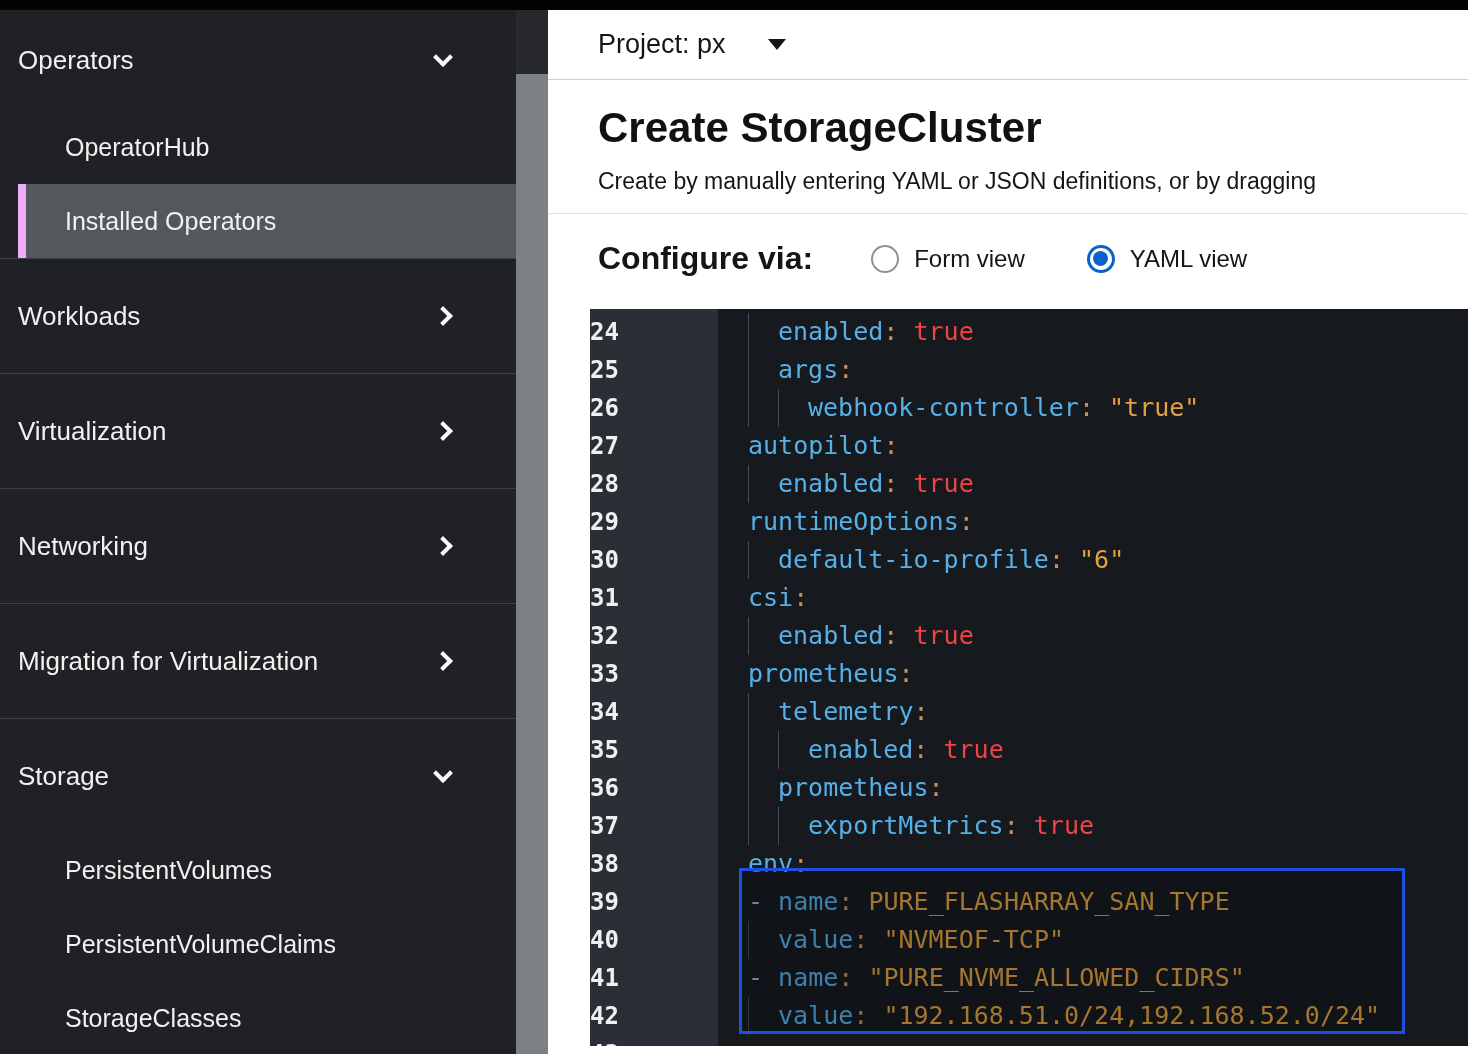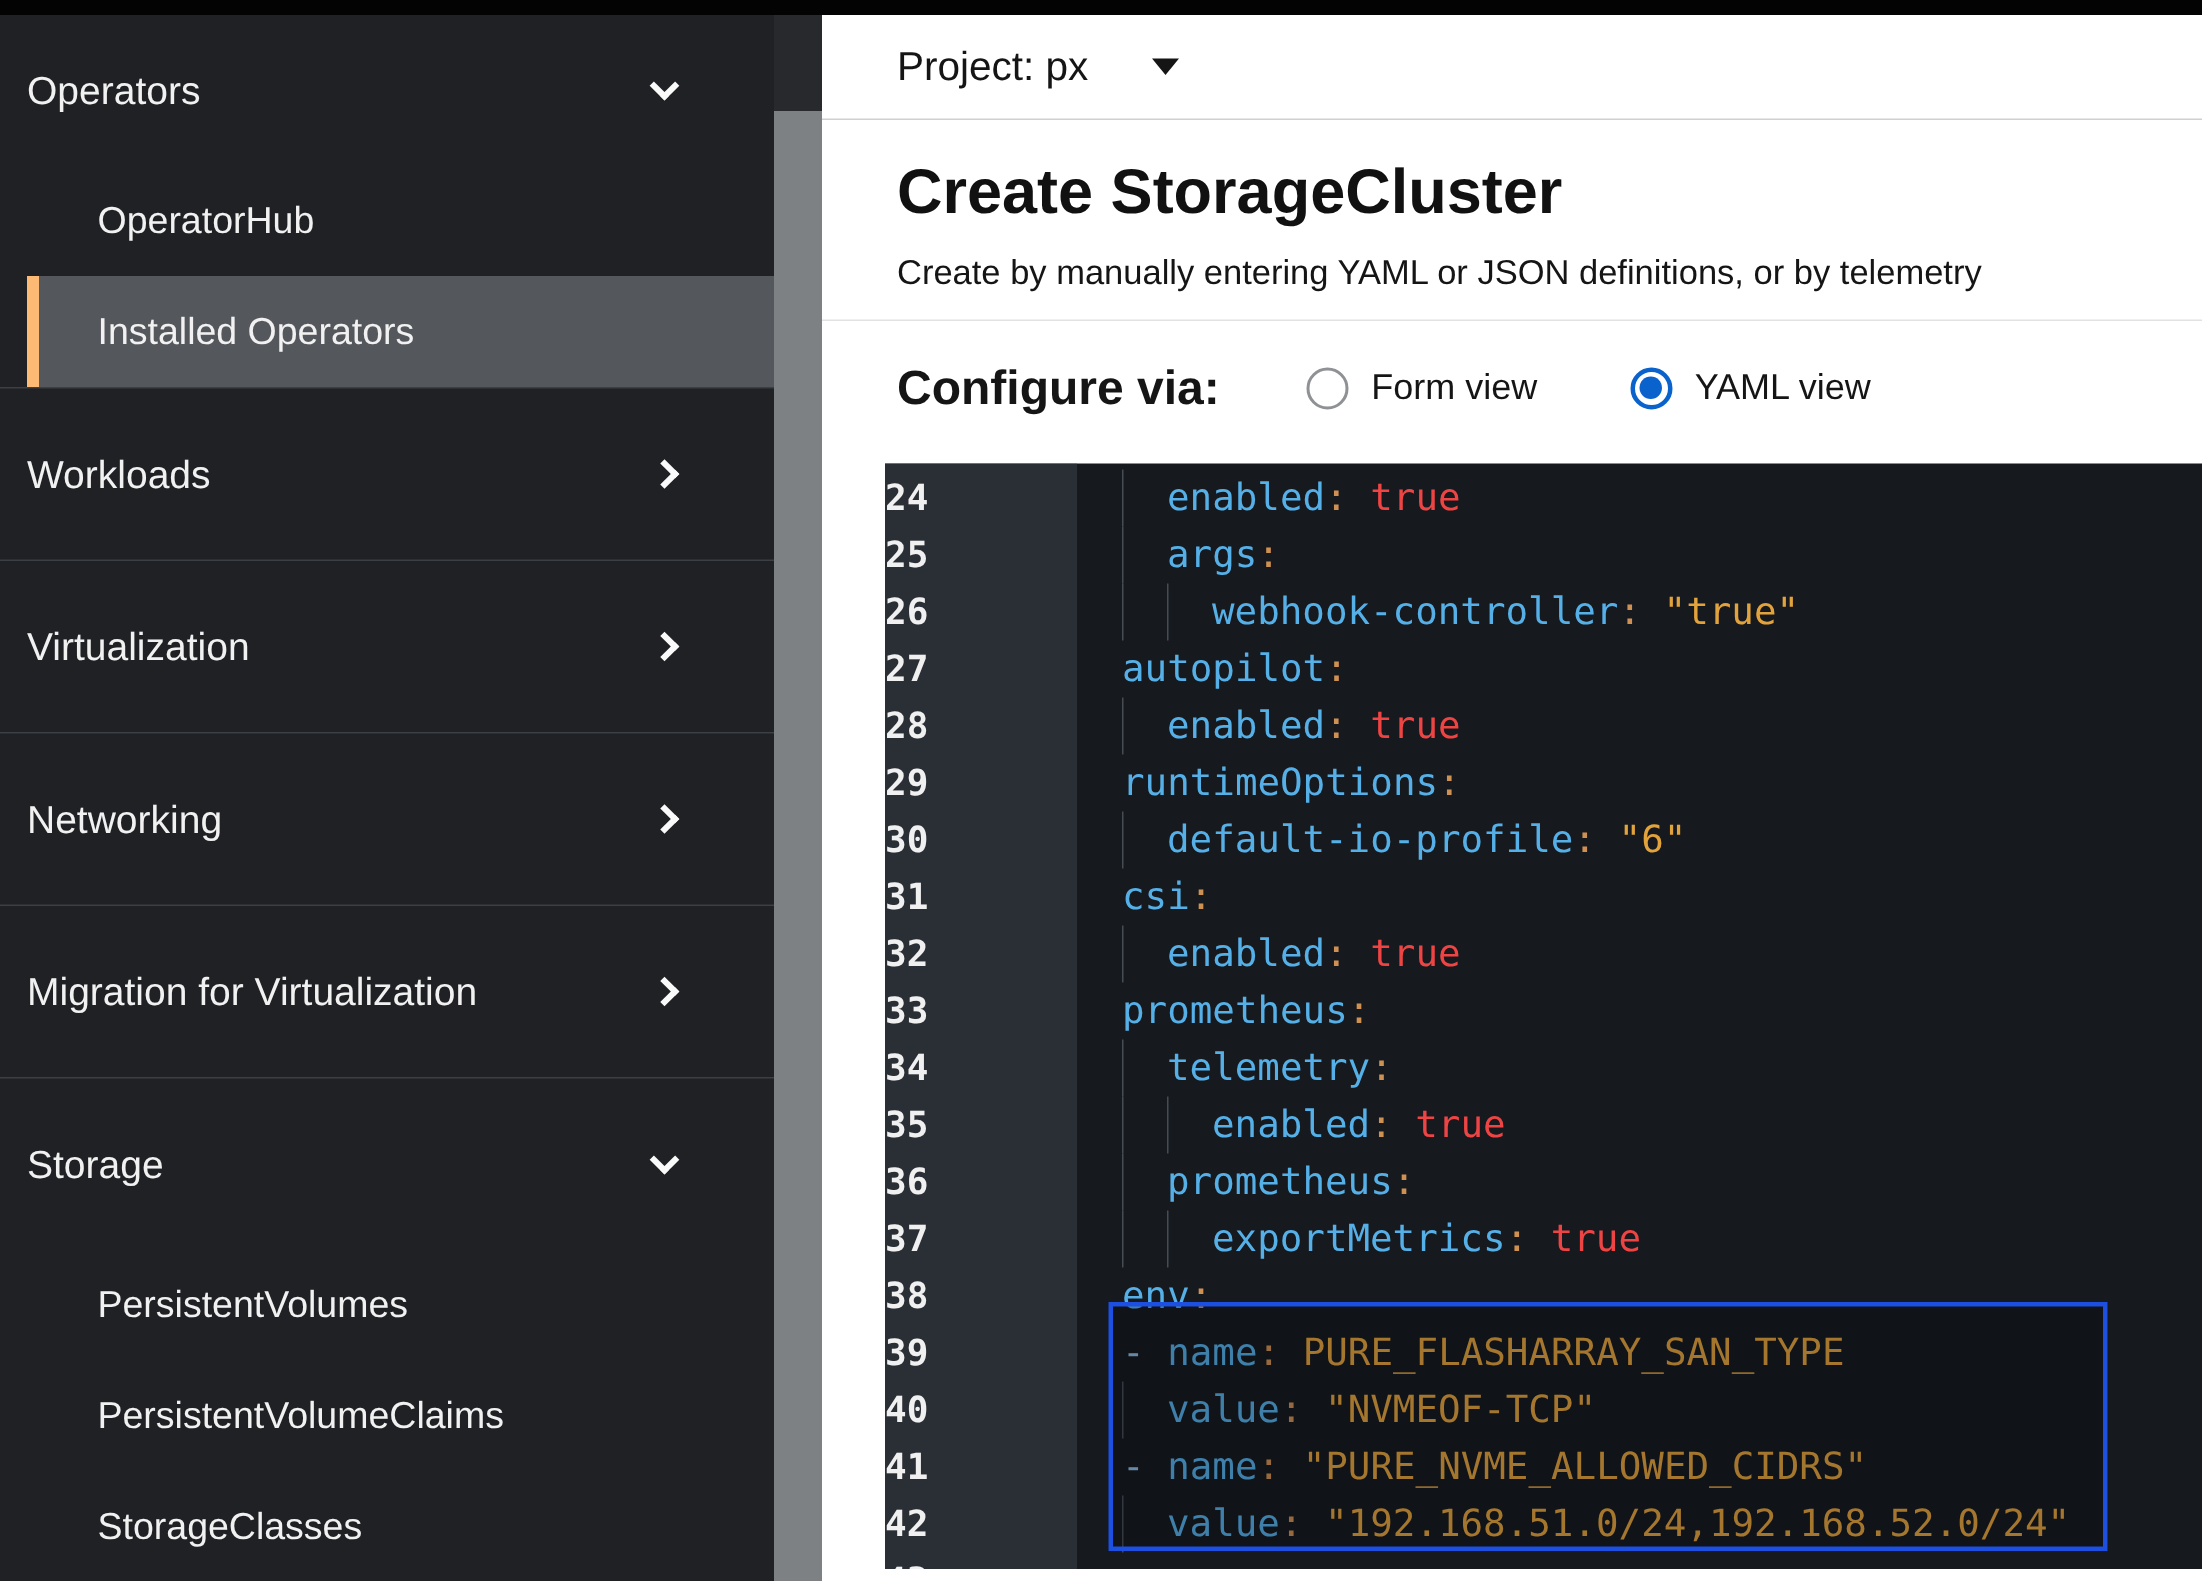--- a/index.html
+++ b/index.html
@@ -13,21 +13,21 @@
   .sidebar { position:absolute; left:0; top:10px; width:516px; height:1044px; background:#1f2124; color:#f1f1f1; overflow:hidden; }
   .section { border-top:1px solid #3c3f43; }
   .section.first { border-top:none; }
   .sec-h { height:114px; display:flex; align-items:center; padding:0 66px 0 18px; font-size:26px; cursor:pointer; }
   .section.first .sec-h { height:100px; }
   .sec-h .lbl { flex:1; }
   .chev { display:inline-block; width:14px; height:14px; border-right:4px solid #fafafa; border-bottom:4px solid #fafafa; flex:none; }
   .chev.down { transform:rotate(45deg) translate(-2px,-2px); }
   .chev.right { transform:rotate(-45deg); }
   .sub { margin-left:18px; height:74px; display:flex; align-items:center; padding-left:47px; font-size:25px; cursor:pointer; }
-  .sub.selected { background:#54575c; border-left:8px solid #fdba74; padding-left:39px; }
+  .sub.selected { background:#54575c; border-left:8px solid #f0abfc; padding-left:39px; }
 
   
   .side-scroll { position:absolute; left:516px; top:10px; width:32px; height:1044px; background:#28292c; }
   .side-scroll .thumb { position:absolute; left:0; top:64px; width:32px; height:980px; background:#7e8184; }
 
   
   .content { position:absolute; left:548px; top:10px; width:920px; height:1044px; background:#fff; overflow:hidden; }
   .project-row { height:70px; border-bottom:1px solid #d0d0d0; display:flex; align-items:center; padding-left:50px; font-size:27px; cursor:pointer; }
   .caret-down { width:0; height:0; border-left:9px solid transparent; border-right:9px solid transparent; border-top:11px solid #151515; margin-left:42px; }
   .page-title { margin:24px 0 0 50px; font-size:42px; font-weight:700; color:#111; }
@@ -125,21 +125,21 @@
   <div class="thumb"></div>
 </div>
 
 <main class="content">
   <div class="project-row">
     <span>Project: px</span>
     <span class="caret-down"></span>
   </div>
 
   <h1 class="page-title">Create StorageCluster</h1>
-  <div class="page-desc">Create by manually entering YAML or JSON definitions, or by telemetry</div>
+  <div class="page-desc">Create by manually entering YAML or JSON definitions, or by dragging</div>
   <div class="divider2"></div>
 
   <div class="configure-row">
     <span class="configure-label">Configure via:</span>
     <span class="radio-opt first">
       <span class="radio-circle"></span>
       <span class="radio-label">Form view</span>
     </span>
     <span class="radio-opt second">
       <span class="radio-circle sel"></span>

